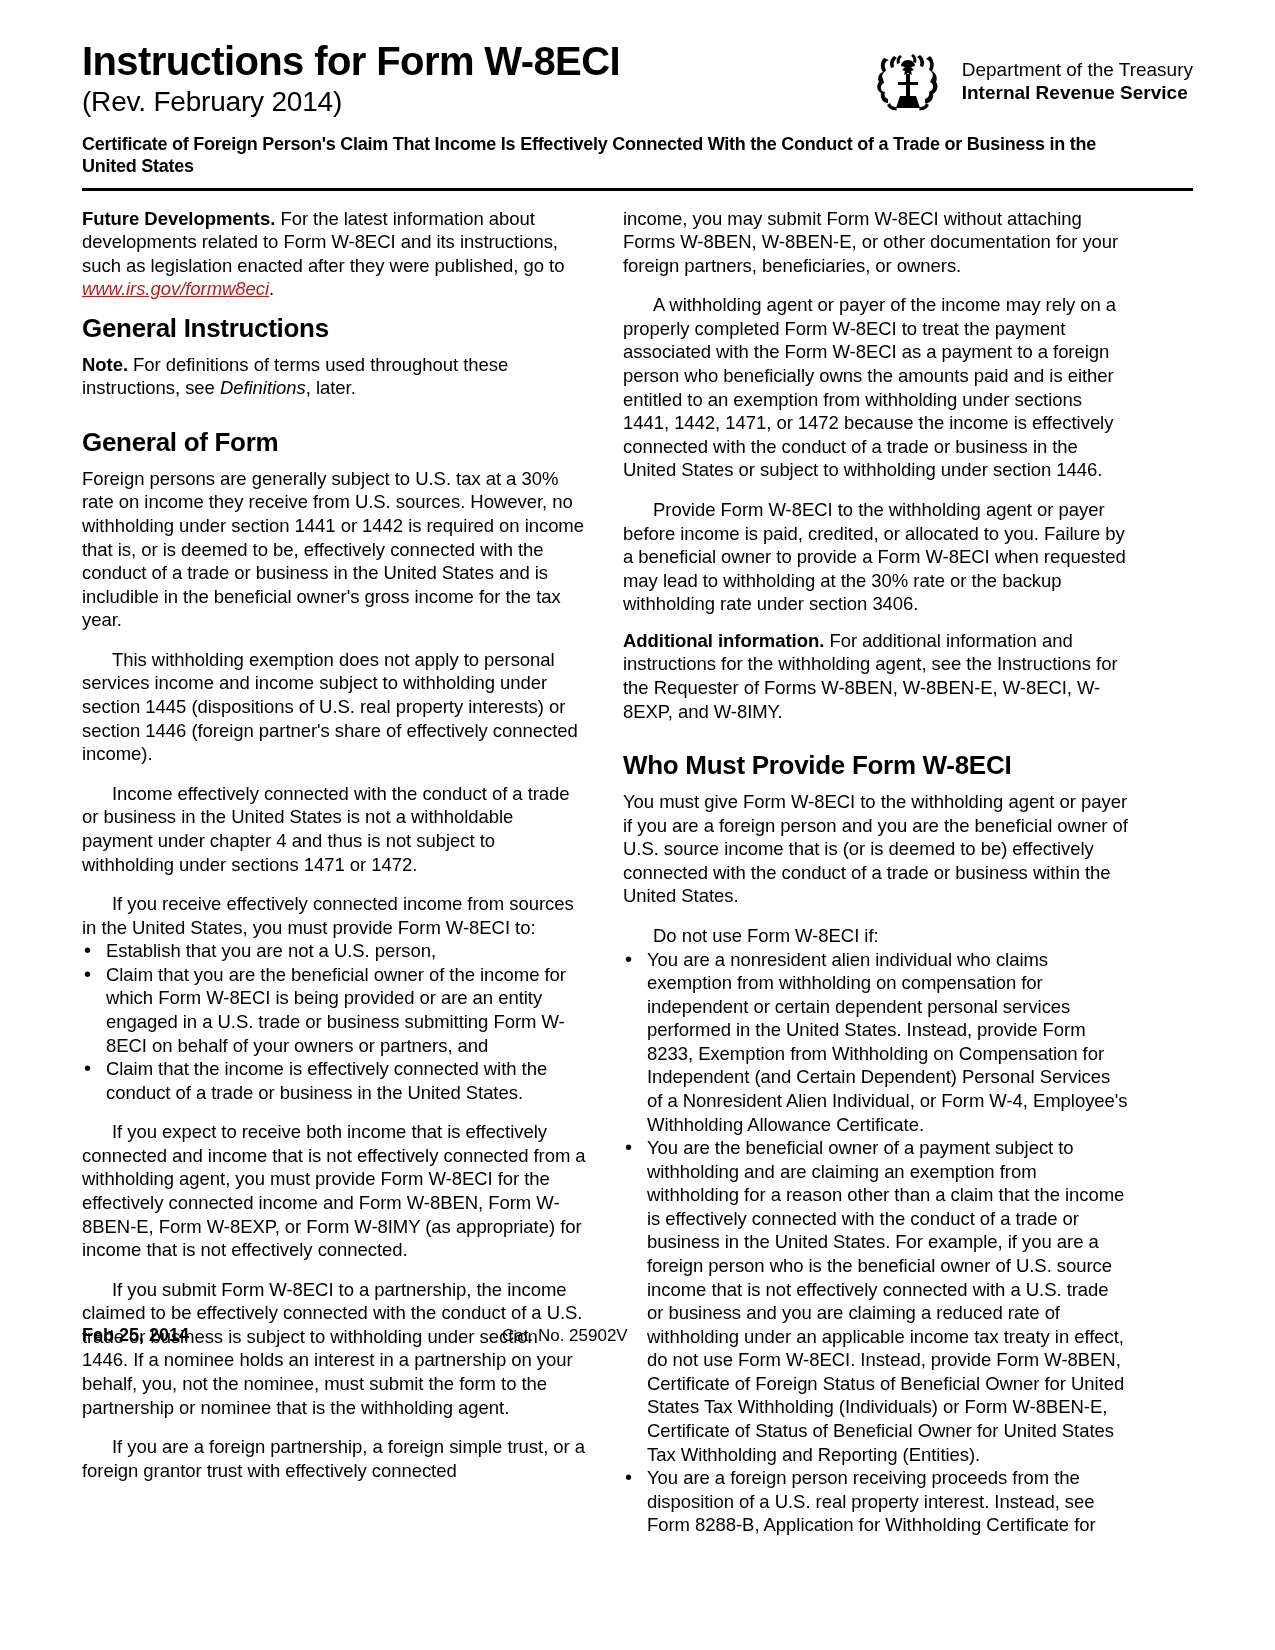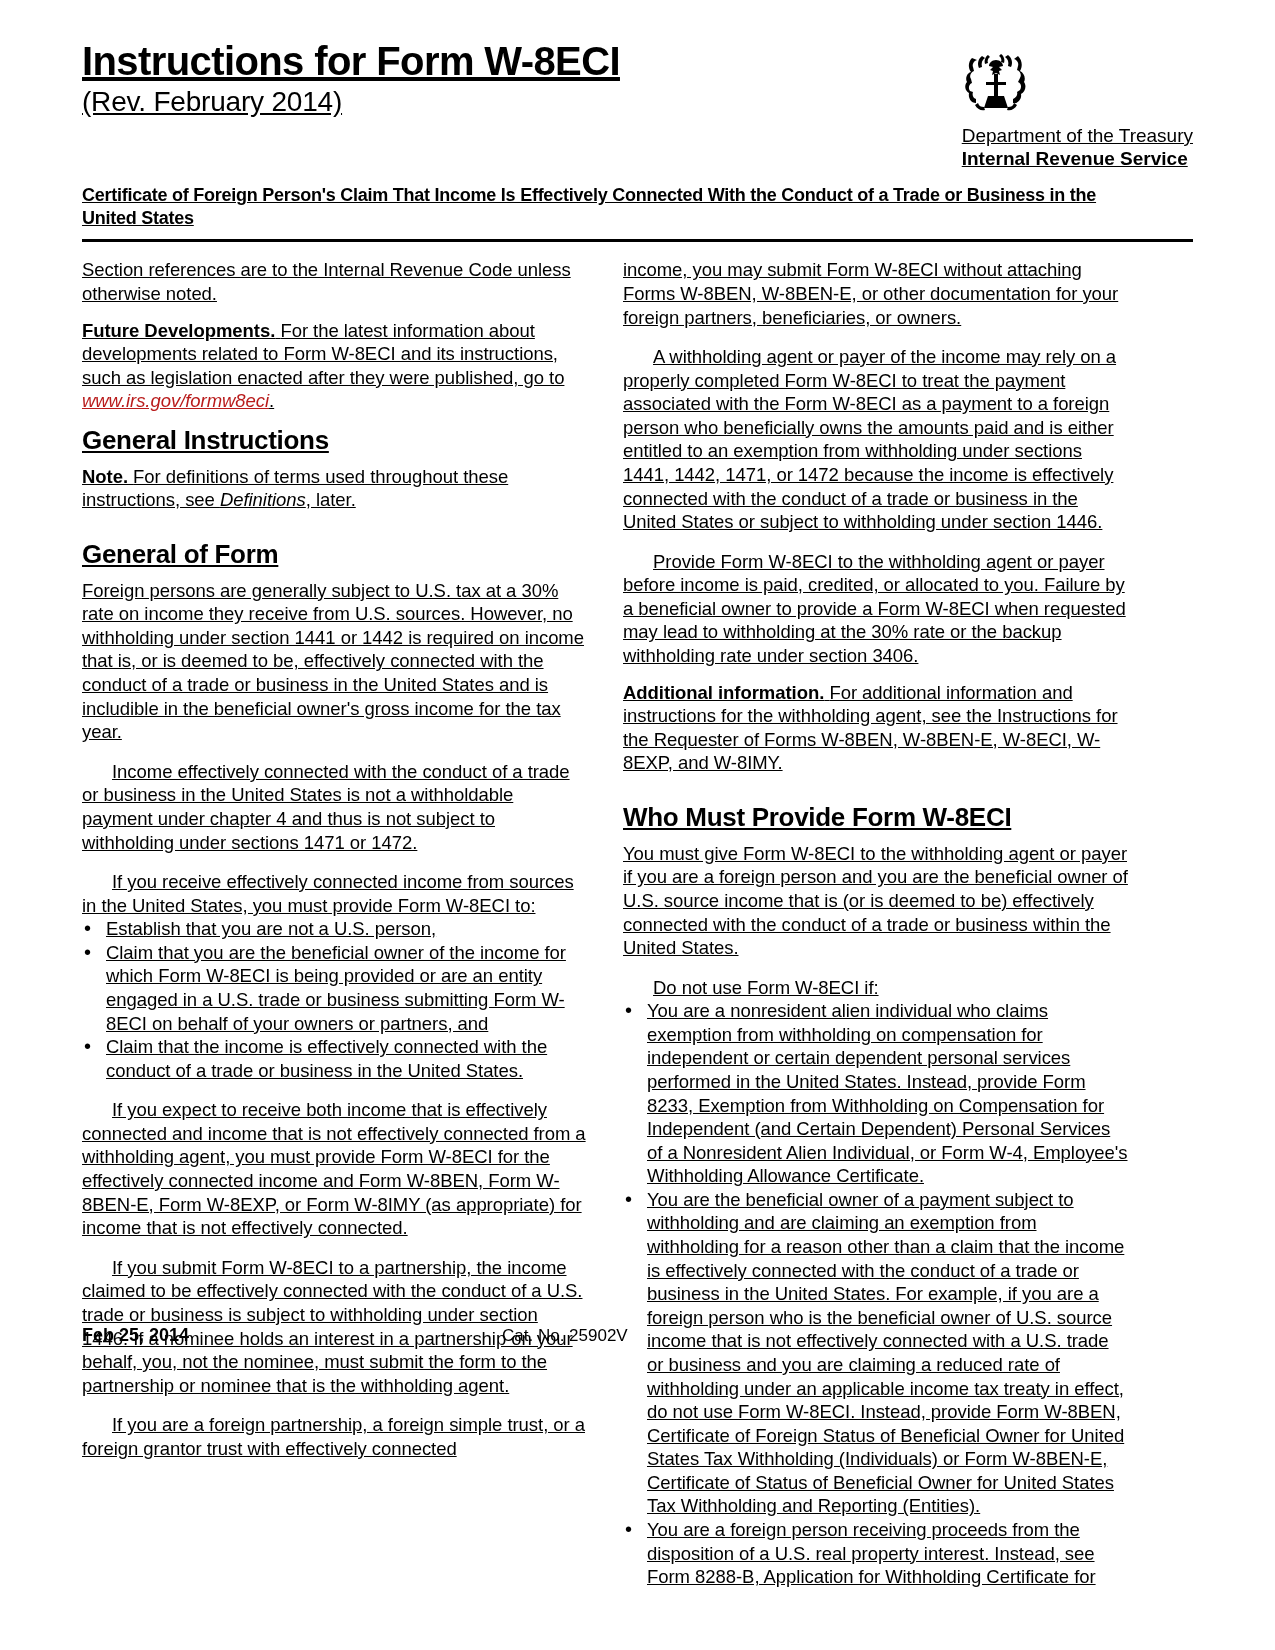--- a/index.html
+++ b/index.html
@@ -13,21 +13,20 @@
     font-family: "Liberation Sans", sans-serif;
     color: #000000;
     -webkit-font-smoothing: antialiased;
   }
   .page {
     position: relative;
     width: 1275px;
     height: 1408px;
     box-sizing: border-box;
     padding: 40px 82px 0 82px;
-    text-decoration: underline;
   }
 
   
   .header {
     position: relative;
     display: flex;
     align-items: flex-start;
     justify-content: space-between;
   }
   .header-left { flex: 0 0 auto; }
@@ -42,23 +41,22 @@
   .doc-rev {
     font-size: 28px;
     font-weight: normal;
     line-height: 1.15;
     margin: 4px 0 0 0;
     letter-spacing: -0.2px;
   }
   .header-right {
     display: flex;
     align-items: flex-start;
-    gap: 0;
+    gap: 20px;
     margin-top: 12px;
-    flex-direction: column;
   }
   .irs-seal { flex: 0 0 auto; }
   .agency-lines { padding-top: 6px; }
   .agency-dept {
     font-size: 19px;
     line-height: 1.22;
     white-space: nowrap;
   }
   .agency-irs {
     font-size: 19px;
@@ -191,37 +189,37 @@
     </div>
   </div>
 
   <h2 class="doc-subtitle">Certificate of Foreign Person's Claim That Income Is Effectively Connected With the Conduct of a Trade or Business in the United States</h2>
   <hr class="rule">
 
   <div class="columns">
 
     <div class="col">
 
-      <p class="para">Section references are to the Internal Revenue Code unless otherwise noted.</p>
 
       <p class="para">
         <span class="runin">Future Developments.</span>
         <span>For the latest information about developments related to Form W-8ECI and its instructions, such as legislation enacted after they were published, go to </span><a class="link" href="#">www.irs.gov/formw8eci</a><span>.</span>
       </p>
 
       <h3 class="h2 first">General Instructions</h3>
 
       <p class="para">
         <span class="runin">Note.</span>
         <span>For definitions of terms used throughout these instructions, see </span><span class="ital">Definitions</span><span>, later.</span>
       </p>
 
       <h3 class="h2">General of Form</h3>
 
       <p class="para">Foreign persons are generally subject to U.S. tax at a 30% rate on income they receive from U.S. sources. However, no withholding under section 1441 or 1442 is required on income that is, or is deemed to be, effectively connected with the conduct of a trade or business in the United States and is includible in the beneficial owner's gross income for the tax year.</p>
+      <p class="para indent">This withholding exemption does not apply to personal services income and income subject to withholding under section 1445 (dispositions of U.S. real property interests) or section 1446 (foreign partner's share of effectively connected income).</p>
       <p class="para indent">Income effectively connected with the conduct of a trade or business in the United States is not a withholdable payment under chapter 4 and thus is not subject to withholding under sections 1471 or 1472.</p>
       <p class="para indent tight">If you receive effectively connected income from sources in the United States, you must provide Form W-8ECI to:</p>
 
       <p class="bullet">Establish that you are not a U.S. person,</p>
       <p class="bullet">Claim that you are the beneficial owner of the income for which Form W-8ECI is being provided or are an entity engaged in a U.S. trade or business submitting Form W-8ECI on behalf of your owners or partners, and</p>
       <p class="bullet gap">Claim that the income is effectively connected with the conduct of a trade or business in the United States.</p>
 
       <p class="para indent">If you expect to receive both income that is effectively connected and income that is not effectively connected from a withholding agent, you must provide Form W-8ECI for the effectively connected income and Form W-8BEN, Form W-8BEN-E, Form W-8EXP, or Form W-8IMY (as appropriate) for income that is not effectively connected.</p>
       <p class="para indent">If you submit Form W-8ECI to a partnership, the income claimed to be effectively connected with the conduct of a U.S. trade or business is subject to withholding under section 1446. If a nominee holds an interest in a partnership on your behalf, you, not the nominee, must submit the form to the partnership or nominee that is the withholding agent.</p>
       <p class="para indent">If you are a foreign partnership, a foreign simple trust, or a foreign grantor trust with effectively connected</p>

